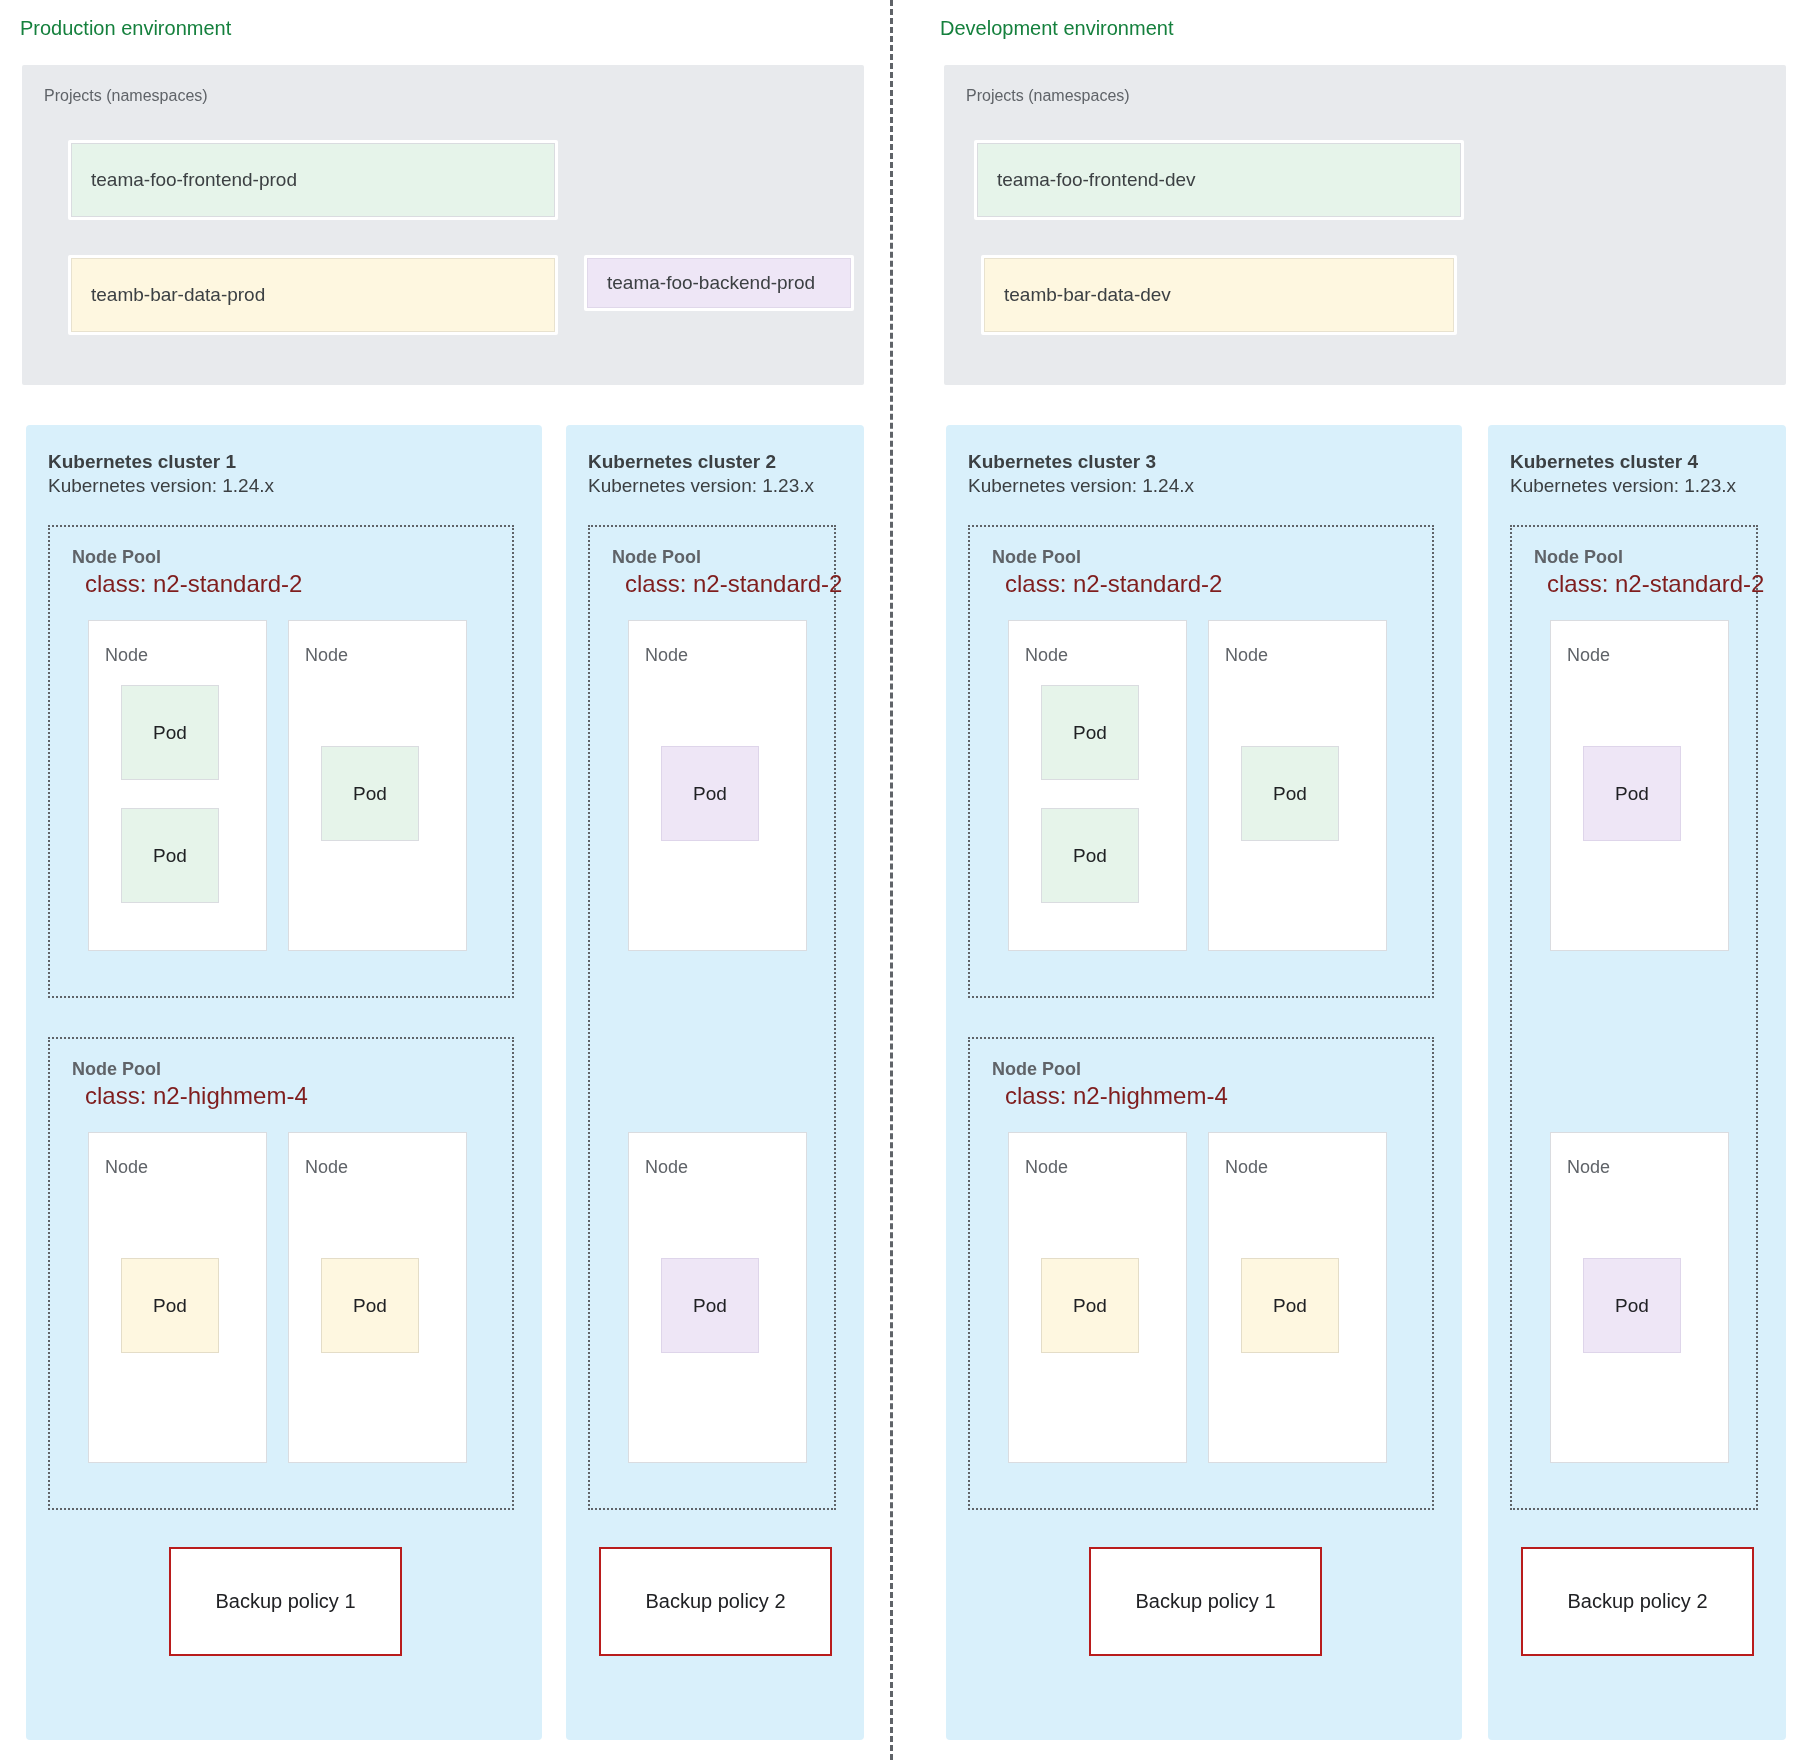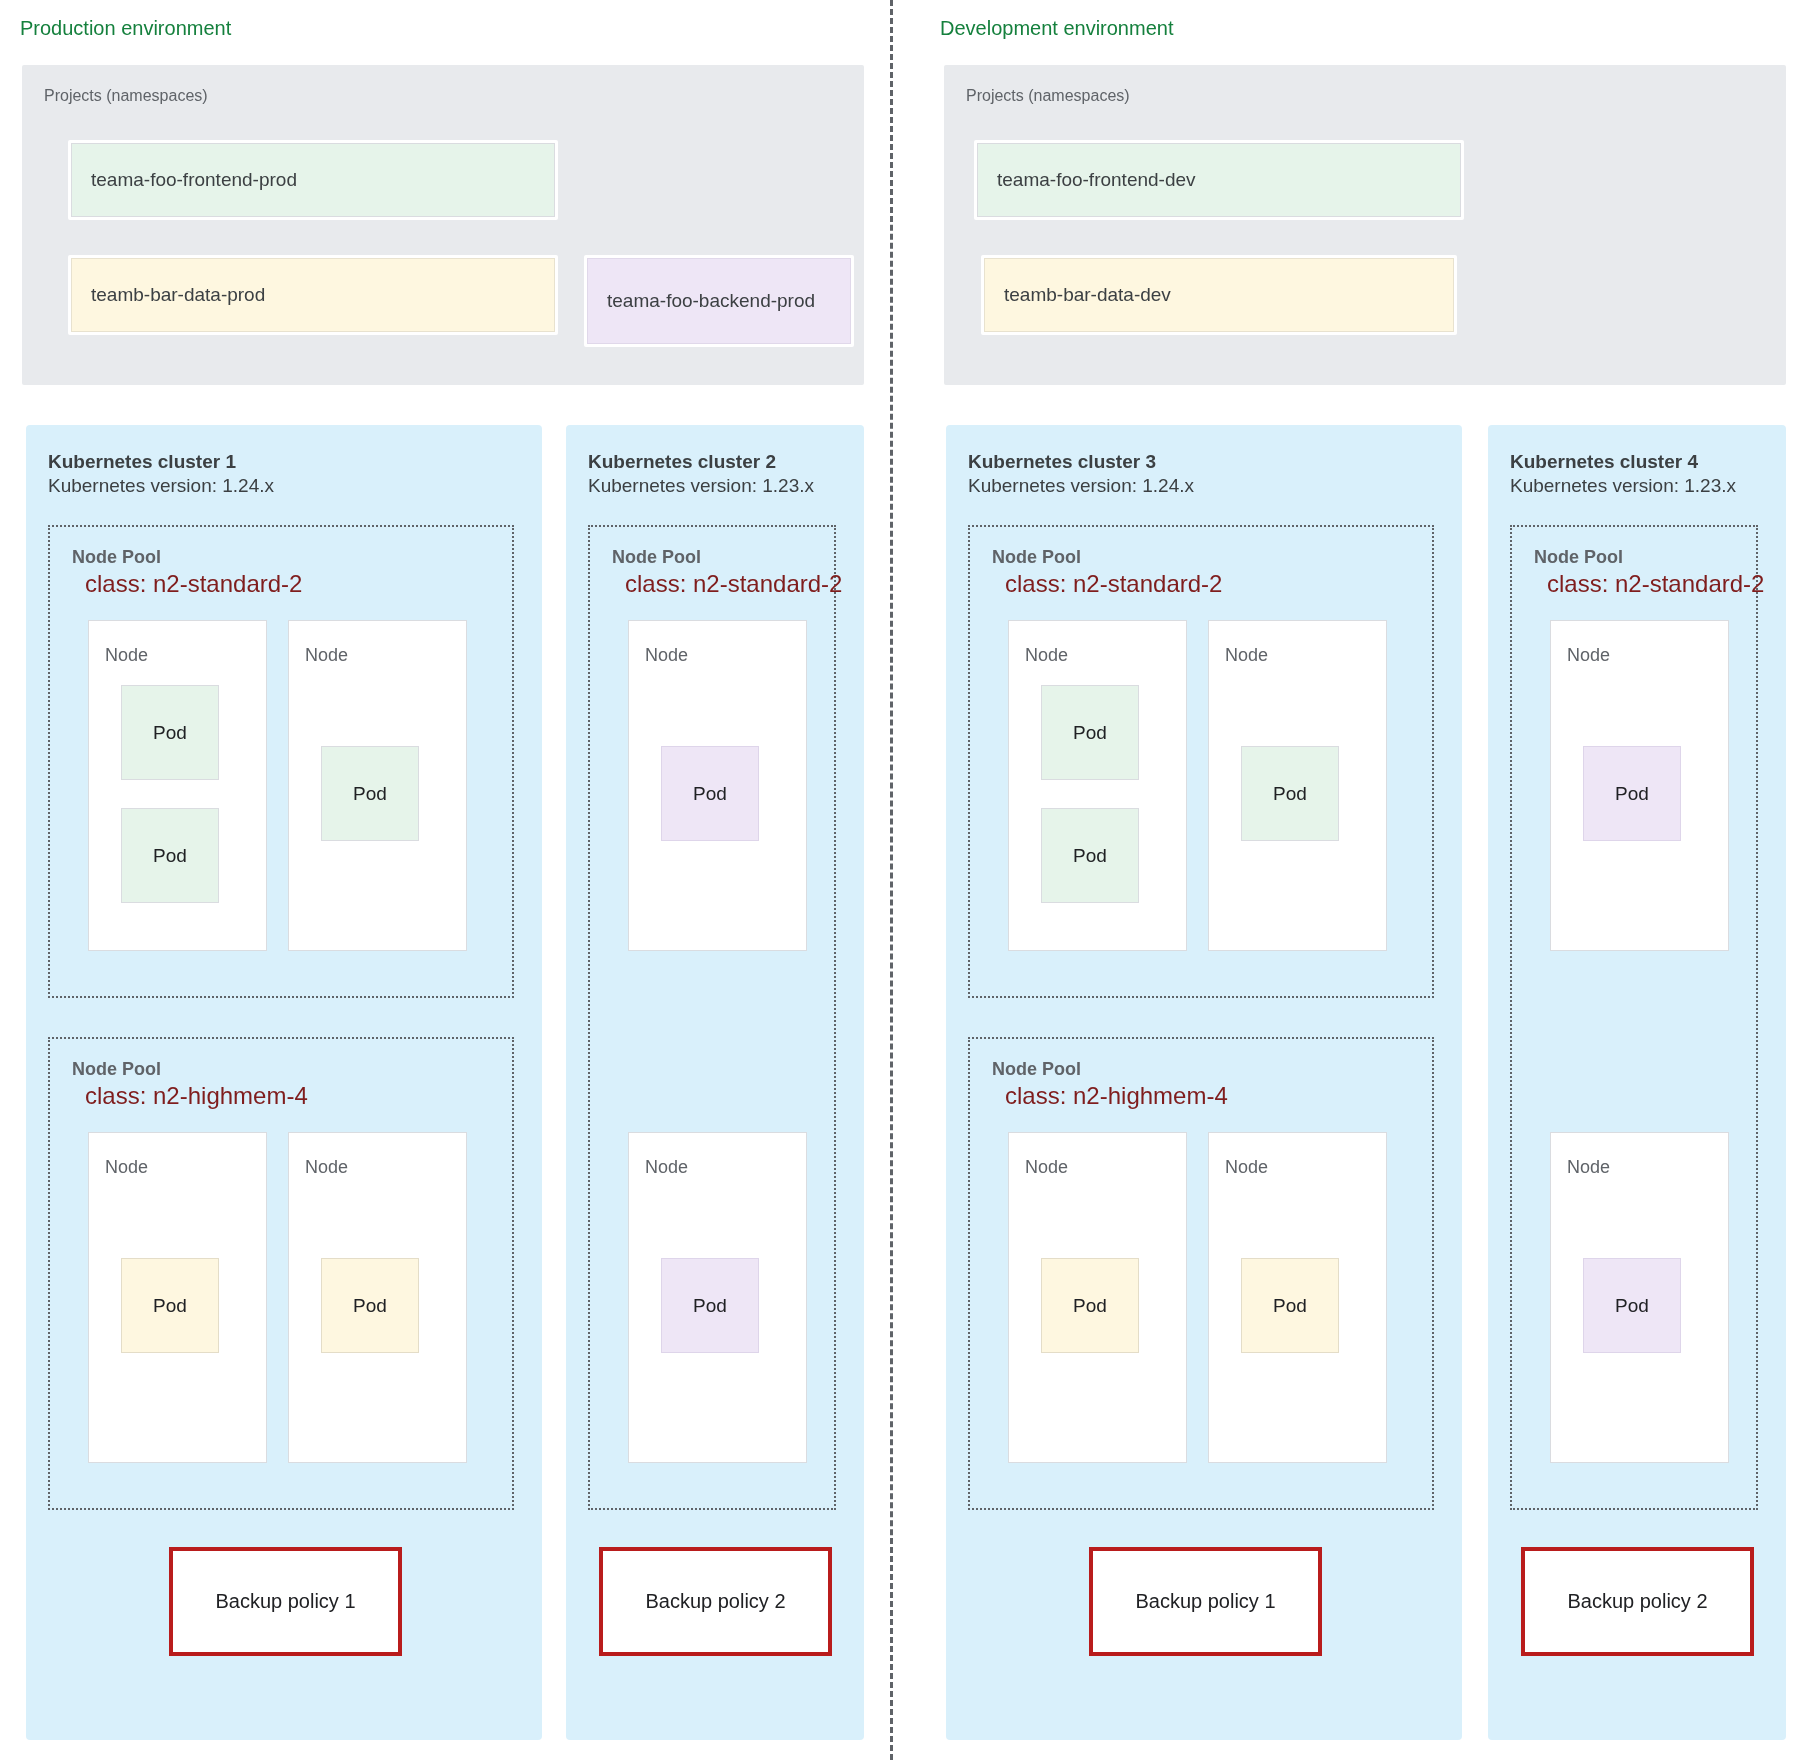--- a/index.html
+++ b/index.html
@@ -150,21 +150,21 @@
     color: #202124;
   }
   .pod-green  { background: #e6f4ea; border: 1px solid #dadce0; }
   .pod-yellow { background: #fef7e0; border: 1px solid #e4ddc8; }
   .pod-purple { background: #eee6f6; border: 1px solid #ded5ea; }
 
   
   .backup {
     position: absolute;
     background: #ffffff;
-    border: 4px solid #b91c1c;
+    border: 2px solid #b91c1c;
     box-sizing: border-box;
     display: flex;
     align-items: center;
     justify-content: center;
     font-size: 20px;
     color: #202124;
   }
 </style>
 </head>
 <body>
@@ -181,21 +181,21 @@
           <span>teama-foo-frontend-prod</span>
         </div>
     </div>
 
     <div class="ns-box ns-yellow" style="left:46px; top:190px; width:490px; height:80px;">
       <div class="ns-inner">
           <span>teamb-bar-data-prod</span>
         </div>
     </div>
 
-    <div class="ns-box ns-purple" style="left:562px; top:190px; width:270px; height:92px;">
+    <div class="ns-box ns-purple" style="left:562px; top:190px; width:270px; height:56px;">
       <div class="ns-inner">
           <span>teama-foo-backend-prod</span>
         </div>
     </div>
   </div>
 
   <div class="cluster" style="left:26px; top:425px; width:516px; height:1315px;">
     <div class="cluster-title">Kubernetes cluster 1</div>
     <div class="cluster-version">Kubernetes version: 1.24.x</div>
 

